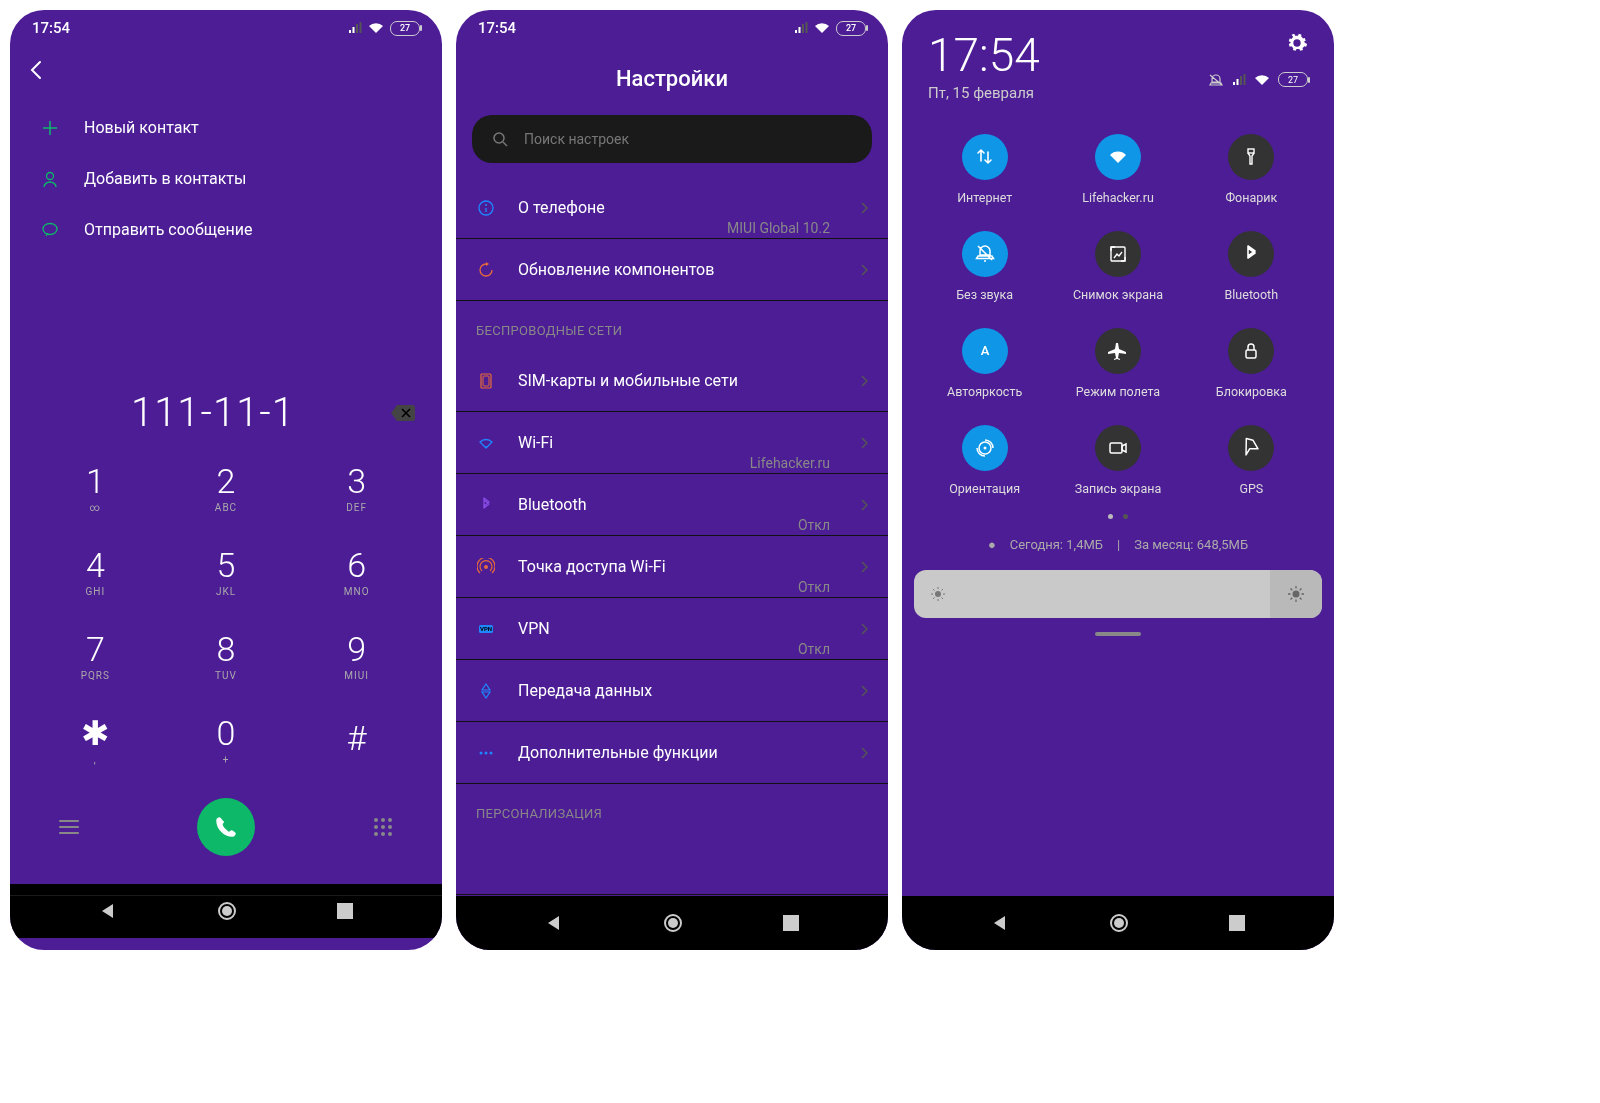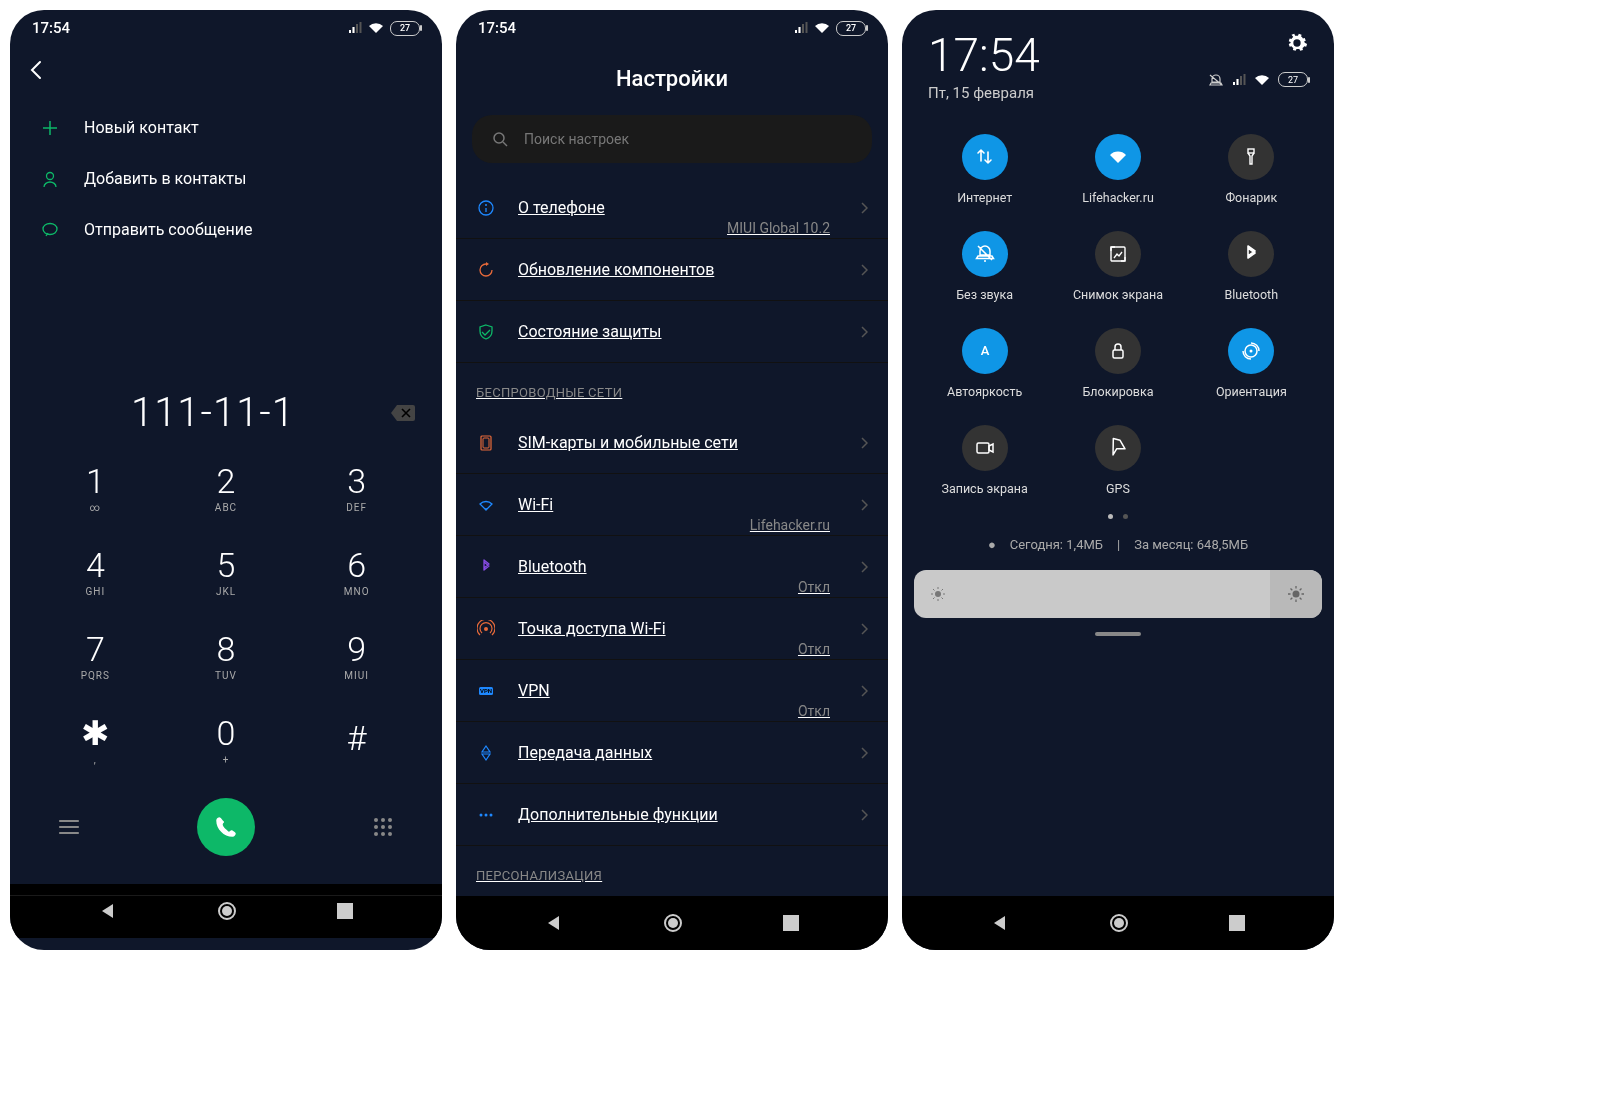--- a/index.html
+++ b/index.html
@@ -1,17 +1,17 @@
 <!DOCTYPE html>
 <html><head>
 <meta charset="utf-8">
 <style>
   * { margin: 0; padding: 0; box-sizing: border-box; font-family: -apple-system, BlinkMacSystemFont, "Segoe UI", Roboto, Helvetica, Arial, sans-serif; }
   body { background: #fff; display: flex; gap: 14px; padding: 10px; }
-  .phone { width: 432px; height: 940px; background: #0f172a; border-radius: 34px; overflow: hidden; display: flex; flex-direction: column; color: #fff; position: relative; }
+  .phone { width: 432px; height: 940px; background: #4c1d95; border-radius: 34px; overflow: hidden; display: flex; flex-direction: column; color: #fff; position: relative; }
   .status-bar { height: 36px; display: flex; align-items: center; justify-content: space-between; padding: 0 22px; font-size: 15px; font-weight: 500; }
   .status-icons { display: flex; align-items: center; gap: 6px; }
   .battery { border: 1.2px solid #ccc; border-radius: 7px; width: 30px; height: 15px; display: flex; align-items: center; justify-content: center; font-size: 9px; position: relative; }
   .battery::after { content: ''; position: absolute; right: -3px; width: 2px; height: 6px; background: #ccc; border-radius: 1px; }
   svg { display: block; }
 
   
   .back-row { padding: 14px 20px; }
   .actions { padding: 8px 8px; }
   .action-row { display: flex; align-items: flex-end; gap: 24px; padding: 16px 22px; font-size: 16px; }
@@ -23,21 +23,21 @@
   .key { display:flex; flex-direction:column; align-items:center; justify-content:center; height: 80px; }
   .key-num { font-size: 34px; font-weight: 300; line-height:1;}
   .key-sub { font-size: 10px; color:#aaa; margin-top: 4px; letter-spacing:1px; }
   .dial-bottom { display:flex; align-items:center; justify-content:space-between; padding: 18px 44px 28px; }
   .call-btn { width: 58px; height:58px; border-radius:50%; background:#0db868; display:flex; align-items:center; justify-content:center; }
   .menu-btn, .grid-btn { width:30px; height:30px; display:flex; align-items:center; justify-content:center; color:#888; }
 
   
   .settings-title { text-align:center; font-size:22px; font-weight:500; padding: 20px 0 24px; }
   .search-box { margin: 0 16px 14px; background:#1a1a1a; border-radius:20px; height:48px; display:flex; align-items:center; padding:0 20px; gap:16px; color:#777; font-size:14px; }
-  .settings-list { flex:1; overflow:hidden;text-decoration:underline; }
+  .settings-list { flex:1; overflow:hidden; }
   .s-row { display:flex; align-items:center; padding: 0 20px; height:62px; border-bottom: 0.5px solid #111; gap: 22px; }
   .s-row .s-ico { width:20px; display:flex; justify-content:center; }
   .s-row .s-label { flex:1; font-size:16px; }
   .s-row .s-val { font-size:14px; color:#888; margin-right:8px;margin-top:40px; }
   .s-row .chev { color:#555; }
   .s-section { padding: 22px 20px 12px; font-size:13px; color:#888; letter-spacing:0.3px; }
 
   
   .qs-header { display:flex; justify-content:space-between; align-items:flex-start; padding: 22px 26px 4px; }
   .qs-time { font-size: 46px; font-weight:300; line-height:1; }
@@ -270,35 +270,20 @@
           </svg>
         </span>
     <span class="s-label">Обновление компонентов</span>
 
     <span class="chev">
           <svg width="8" height="14">
             <path d="M2 2l5 5-5 5" stroke="#555" fill="none" stroke-width="1.5"></path>
           </svg>
         </span>
   </div>
-      <div class="s-row">
-    <span class="s-ico">
-          <svg width="18" height="18" viewBox="0 0 18 18">
-            <path d="M9 2l6 2v4c0 4-3 7-6 8-3-1-6-4-6-8V4z" stroke="#0db868" fill="none" stroke-width="1.3"></path>
-            <path d="M5 9l3 3 5-5" stroke="#0db868" fill="none" stroke-width="1.3"></path>
-          </svg>
-        </span>
-    <span class="s-label">Состояние защиты</span>
-
-    <span class="chev">
-          <svg width="8" height="14">
-            <path d="M2 2l5 5-5 5" stroke="#555" fill="none" stroke-width="1.5"></path>
-          </svg>
-        </span>
-  </div>
       <div class="s-section">БЕСПРОВОДНЫЕ СЕТИ</div>
       <div class="s-row">
     <span class="s-ico">
           <svg width="18" height="18" viewBox="0 0 18 18">
             <rect x="4" y="2" width="10" height="14" rx="1" stroke="#e86a3a" fill="none" stroke-width="1.2"></rect>
             <rect x="6" y="4" width="6" height="10" rx="1" stroke="#e86a3a" fill="none" stroke-width="1"></rect>
           </svg>
         </span>
     <span class="s-label">SIM-карты и мобильные сети</span>
 
@@ -506,20 +491,28 @@
         </div>
     <div class="qs-tile-label">Bluetooth</div>
       </div>
       <div class="qs-tile">
         <div class="qs-circle qs-on">
           <svg width="22" height="22" viewBox="0 0 22 22">
             <text x="11" y="15" font-size="13" fill="#fff" text-anchor="middle" font-weight="500">A</text>
           </svg>
         </div>
     <div class="qs-tile-label">Автояркость</div>
+      </div>
+      <div class="qs-tile">
+        <div class="qs-circle qs-off">
+          <svg width="22" height="22" viewBox="0 0 22 22">
+            <path d="M11 3l1 6 7 3v2l-7-1-1 5 2 1v1l-3-1-3 1v-1l2-1-1-5-7 1v-2l7-3 1-6z" fill="#fff"></path>
+          </svg>
+        </div>
+    <div class="qs-tile-label">Режим полета</div>
       </div>
       <div class="qs-tile">
         <div class="qs-circle qs-off">
           <svg width="22" height="22" viewBox="0 0 22 22">
             <rect x="6" y="10" width="10" height="8" rx="1.5" stroke="#fff" fill="none" stroke-width="1.5"></rect>
             <path d="M8 10V7a3 3 0 016 0v3" stroke="#fff" fill="none" stroke-width="1.5"></path>
           </svg>
         </div>
     <div class="qs-tile-label">Блокировка</div>
       </div>

